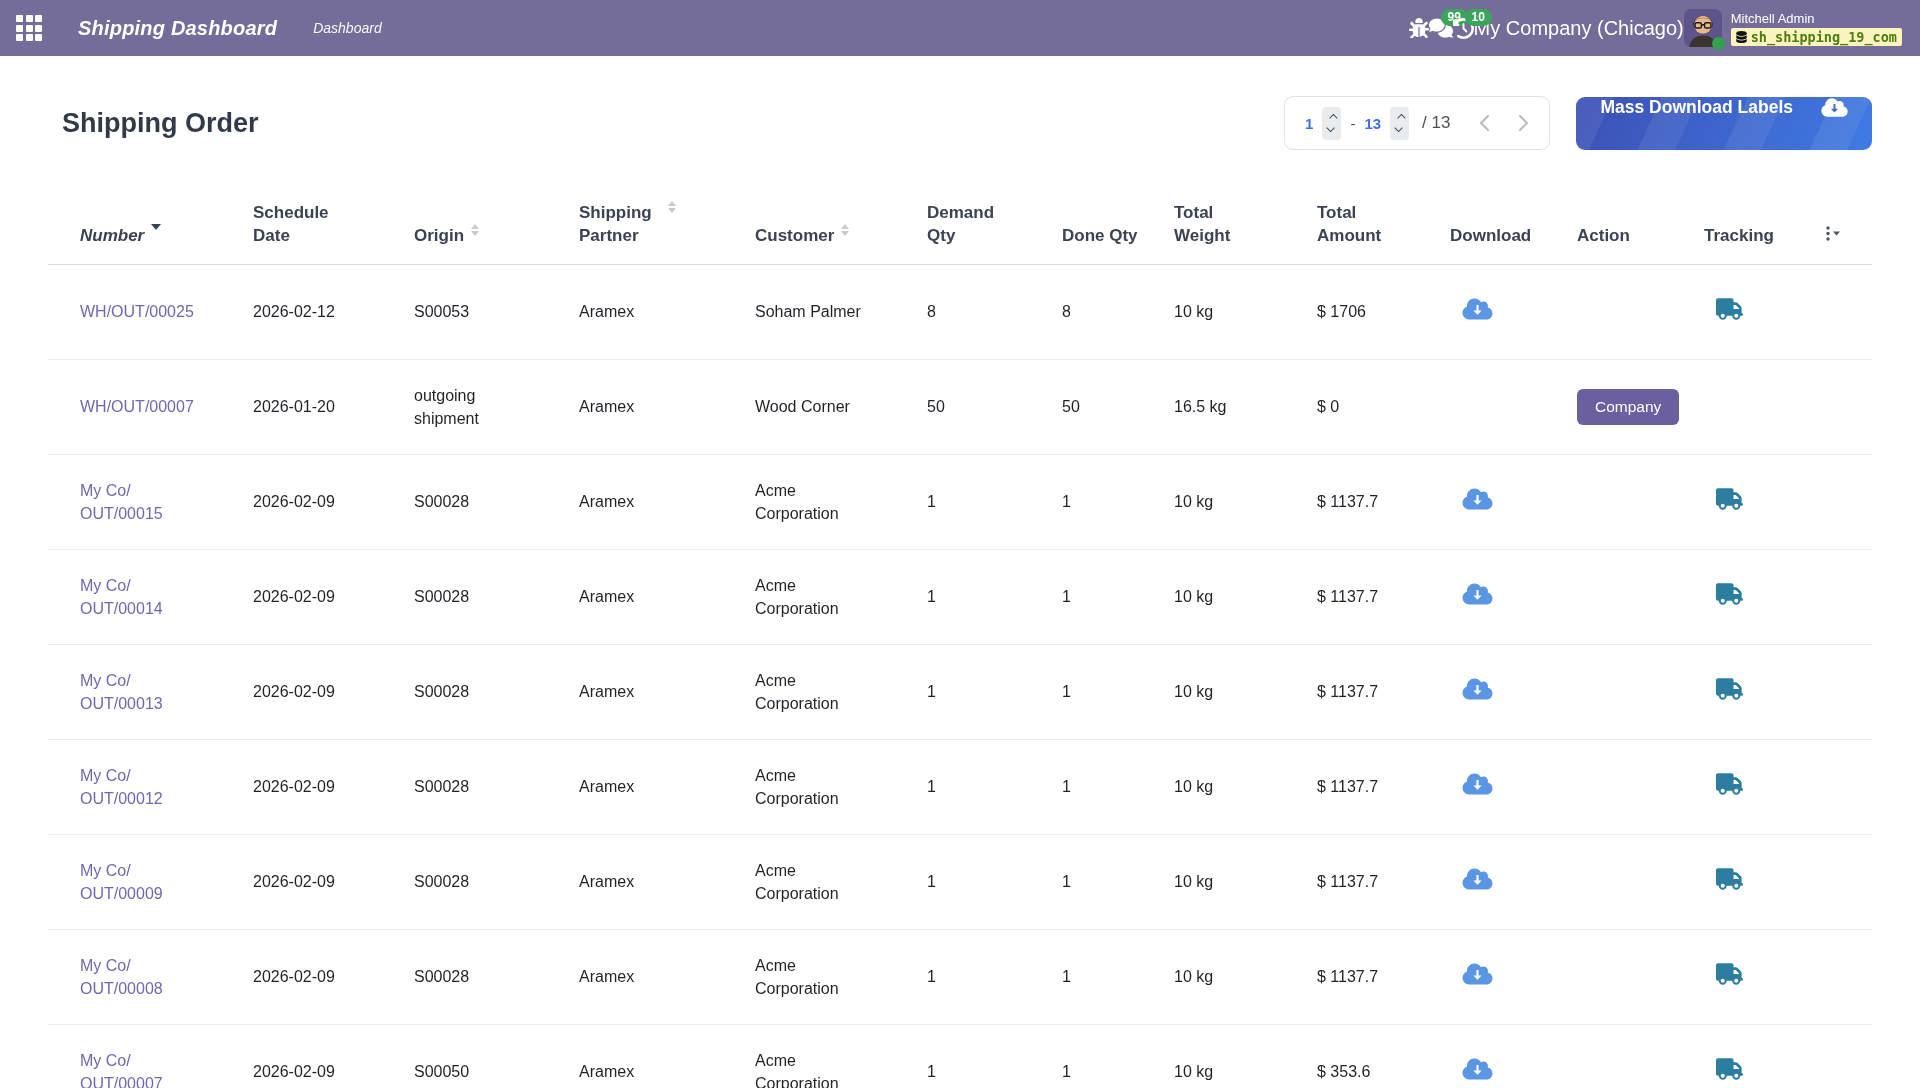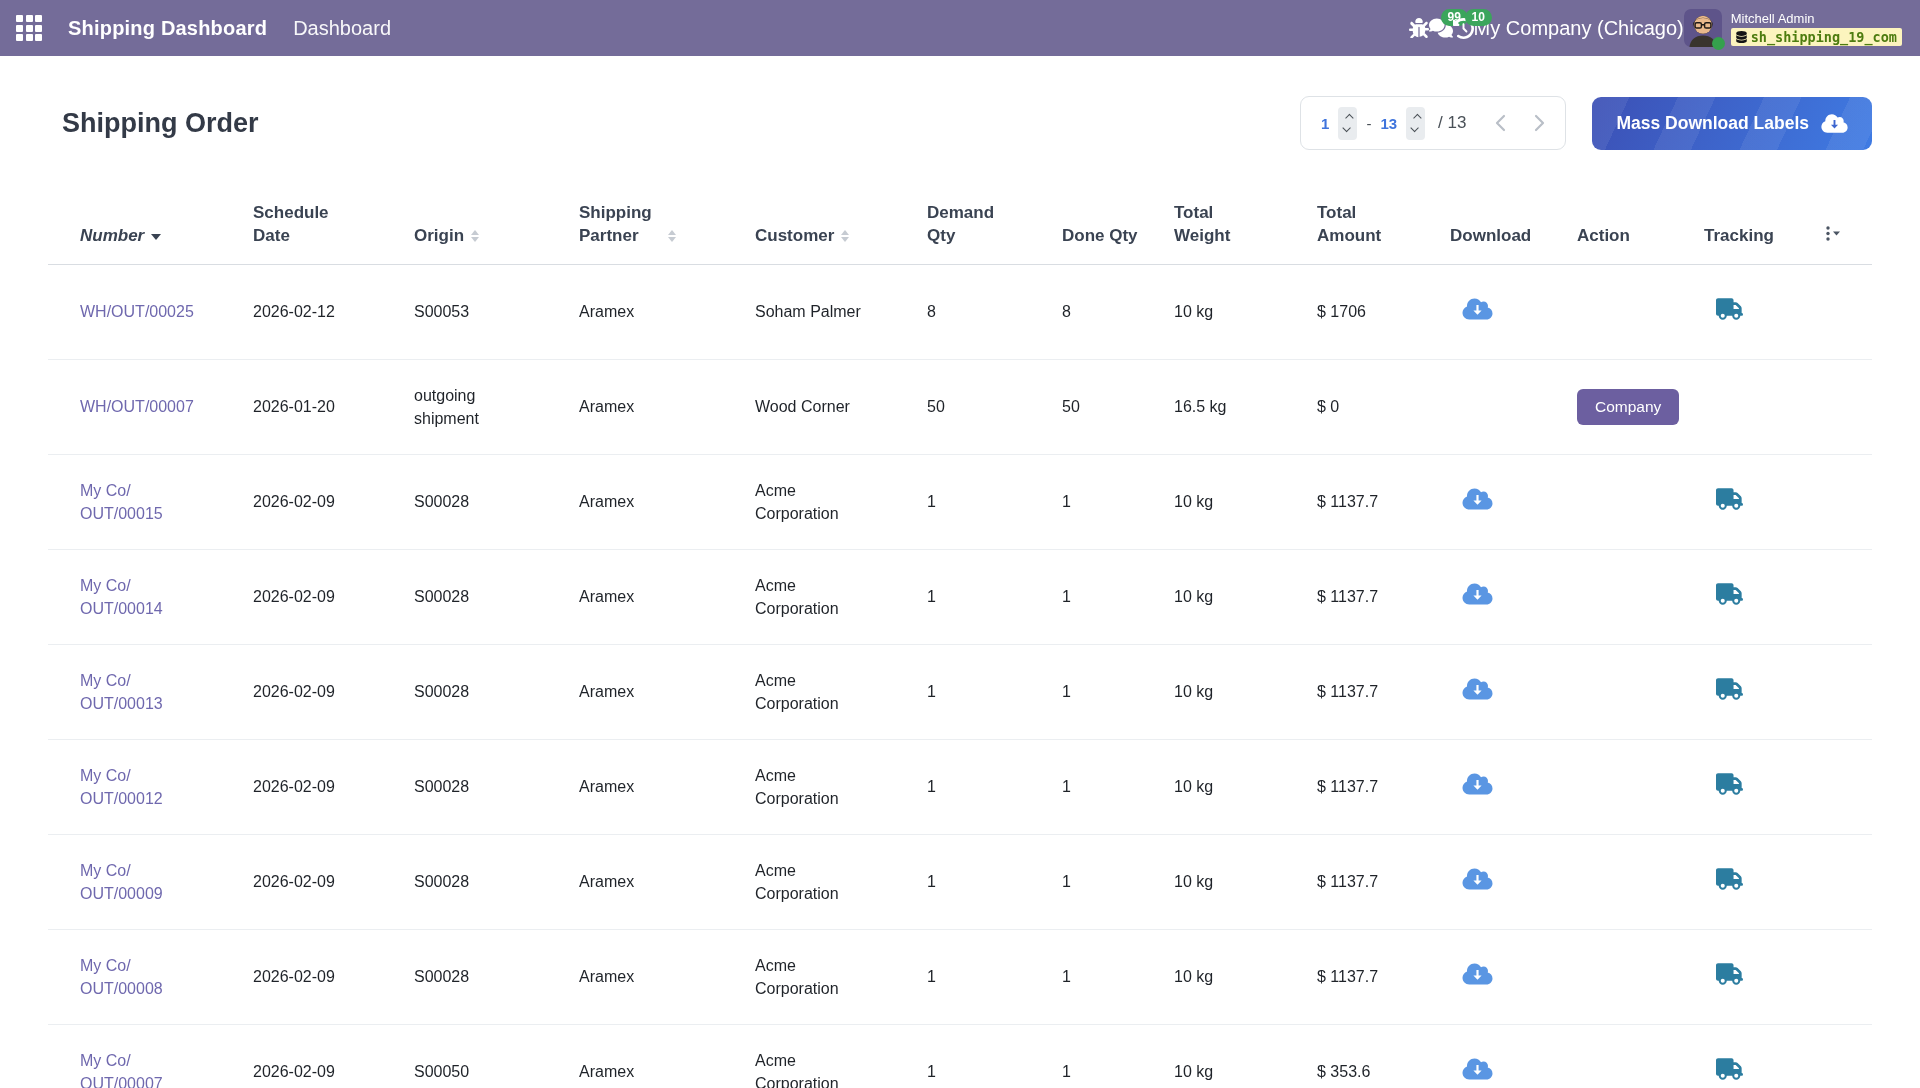--- a/index.html
+++ b/index.html
@@ -7,26 +7,26 @@
     --link:#6F68AE; --btn_blue_1:#3C50B5; --btn_blue_2:#3F7BE3;
     --download_icon:#5A96E3; --tracking_icon:#2C7DA0; --validate_bg:#6C5FA0;
     --pager_number:#3F74DC;
   }
   *{margin:0;padding:0;box-sizing:border-box;}
   html,body{width:1920px;height:1088px;overflow:hidden;background:#fff;
     font-family:"Liberation Sans","DejaVu Sans",sans-serif;}
   
   .navbar{height:56px;background:var(--navbar);display:flex;align-items:center;
     justify-content:space-between;padding:0 18px 0 16px;color:#fff;}
-  .nav-left{display:flex;align-items:center;gap:26px;}
+  .nav-left{display:flex;align-items:center;gap:36px;font-style:italic;}
   .grid-icon{display:grid;grid-template-columns:repeat(3,7px);grid-template-rows:repeat(3,7px);
     gap:2.5px;cursor:pointer;}
   .grid-icon i{background:#fff;border-radius:1px;}
   .app-title{font-size:20px;font-weight:700;letter-spacing:.2px;cursor:pointer;}
-  .menu-item{font-size:20px;cursor:pointer;opacity:.95;}
+  .menu-item{font-size:14px;cursor:pointer;opacity:.95;}
   .nav-right{display:flex;align-items:center;}
   .nav-ico{position:relative;display:flex;align-items:center;cursor:pointer;}
   .nav-ico svg{display:block;}
   .pill-badge{position:absolute;top:-9px;left:12px;background:var(--badge_green);color:#fff;
     font-size:12px;font-weight:700;border-radius:10px;padding:1px 7px;line-height:15px;}
   .company{font-size:20px;cursor:pointer;}
   .user-block{display:flex;align-items:center;gap:9px;cursor:pointer;}
   .avatar-wrap{position:relative;width:38px;height:38px;}
   .avatar-wrap svg{border-radius:7px;display:block;}
   .presence-dot{position:absolute;right:-3px;bottom:-3px;width:13px;height:13px;
@@ -46,31 +46,31 @@
   .pager-num{font-size:15px;font-weight:600;color:var(--pager_number);cursor:text;}
   .spinner{width:19px;height:33px;background:#e9ecef;border-radius:4px;display:flex;
     flex-direction:column;align-items:center;justify-content:center;gap:4px;cursor:pointer;}
   .chev{width:6px;height:6px;border-top:1.6px solid #4a5056;border-right:1.6px solid #4a5056;}
   .chev.up{transform:rotate(-45deg) translate(1px,1px);}
   .chev.down{transform:rotate(135deg) translate(1px,1px);}
   .pager-dash{color:#495057;font-size:15px;}
   .pager-total{color:#495057;font-size:17px;margin-left:4px;}
   .pager-arrows{display:flex;align-items:center;gap:28px;margin-left:20px;}
   .pager-arrow{cursor:pointer;display:flex;}
-  .btn-mass{display:flex;align-items:center;gap:12px;height:53px;padding:0 24px;border:none;
+  .btn-mass{display:flex;align-items:flex-start;gap:28px;height:53px;padding:0 24px;border:none;
     border-radius:9px;cursor:pointer;color:#fff;font-size:17.5px;font-weight:700;
     font-family:inherit;
     background:
       repeating-linear-gradient(115deg,rgba(255,255,255,.07) 0 34px,rgba(255,255,255,0) 34px 78px),
       linear-gradient(115deg,var(--btn_blue_1) 0%,var(--btn_blue_2) 100%);}
   
   table{border-collapse:collapse;table-layout:fixed;width:1824px;margin-top:22px;}
   th{vertical-align:bottom;text-align:left;padding:0 4px 17px 0;border-bottom:1px solid #d9dde2;
     font-size:17px;font-weight:700;color:#3A4352;height:92px;cursor:pointer;}
-  .th-flex{display:flex;align-items:flex-end;gap:7px;}
+  .th-flex{display:flex;align-items:flex-start;gap:7px;}
   .th-label{display:inline-block;line-height:23px;}
   .w2{max-width:82px;}
   td{vertical-align:middle;height:95px;border-bottom:1px solid #ebeef1;font-size:16px;
     color:#1F2329;padding-right:8px;line-height:23px;}
   td.cell-number{padding-left:32px;margin-top:16px;}
   th.c-number .th-flex{padding-left:32px;font-style:italic;}
   a.rec-link{color:var(--link);text-decoration:none;white-space:pre-line;cursor:pointer;}
   .pre{white-space:pre-line;}
   .sort-desc{width:0;height:0;border-left:5px solid transparent;border-right:5px solid transparent;
     border-top:6px solid #3A4352;margin-bottom:7px;}

